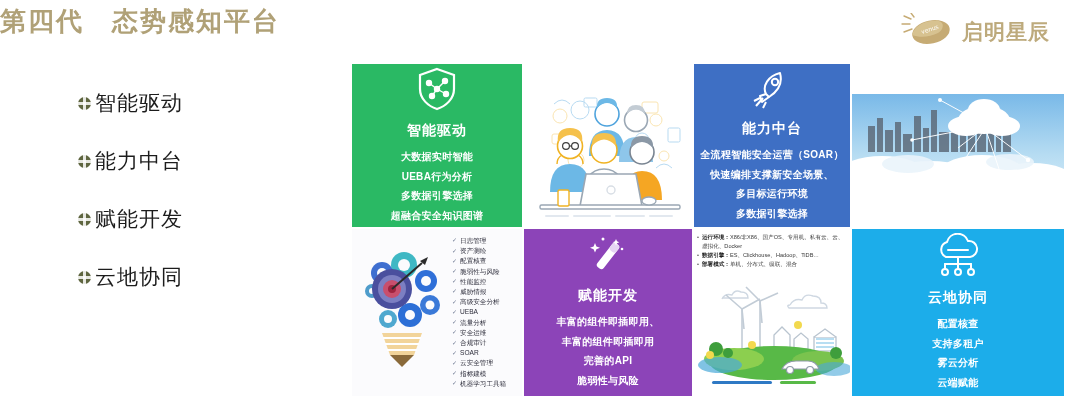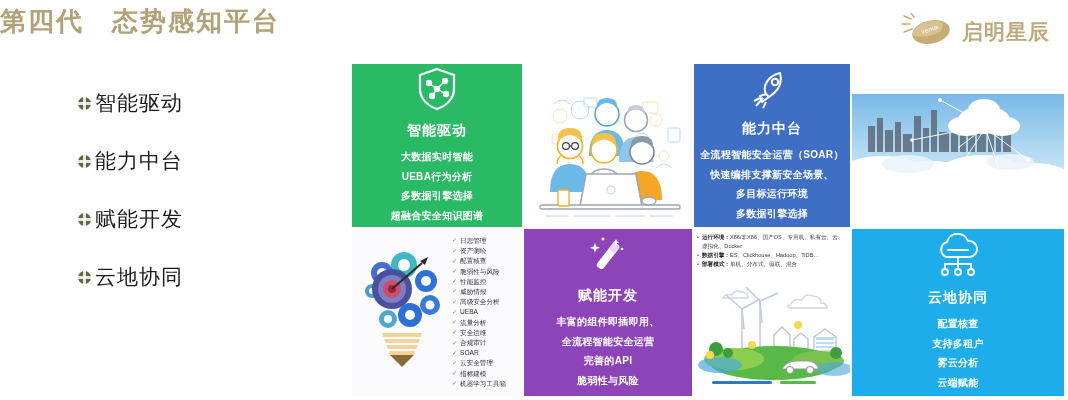--- a/index.html
+++ b/index.html
@@ -420,21 +420,21 @@
             <g fill="#ffffff">
               <path d="M9 8 l1.4 3.4 L14 12.8 l-3.6 1.4 L9 17.6 l-1.4-3.4 L4 12.8 l3.6-1.4 Z"></path>
               <path d="M30 4 l1 2.3 2.3 1 -2.3 1 -1 2.3 -1-2.3 -2.3-1 2.3-1 Z"></path>
               <circle cx="17" cy="4" r="1.5"></circle>
               <circle cx="36" cy="14" r="1.3"></circle>
             </g>
           </svg>
         </div>
         <div class="panel-title">赋能开发</div>
         <div class="panel-line">丰富的组件即插即用、</div>
-        <div class="panel-line">全流程智能安全运营</div>
+        <div class="panel-line">丰富的组件即插即用</div>
         <div class="panel-line">完善的API</div>
         <div class="panel-line">脆弱性与风险</div>
       </div>
     </div>
 
     <div class="cell p-eco">
       <div class="eco-cell">
         <div class="spec-list">
           <div class="spec-row">
             <span class="spec-bullet">•</span>

